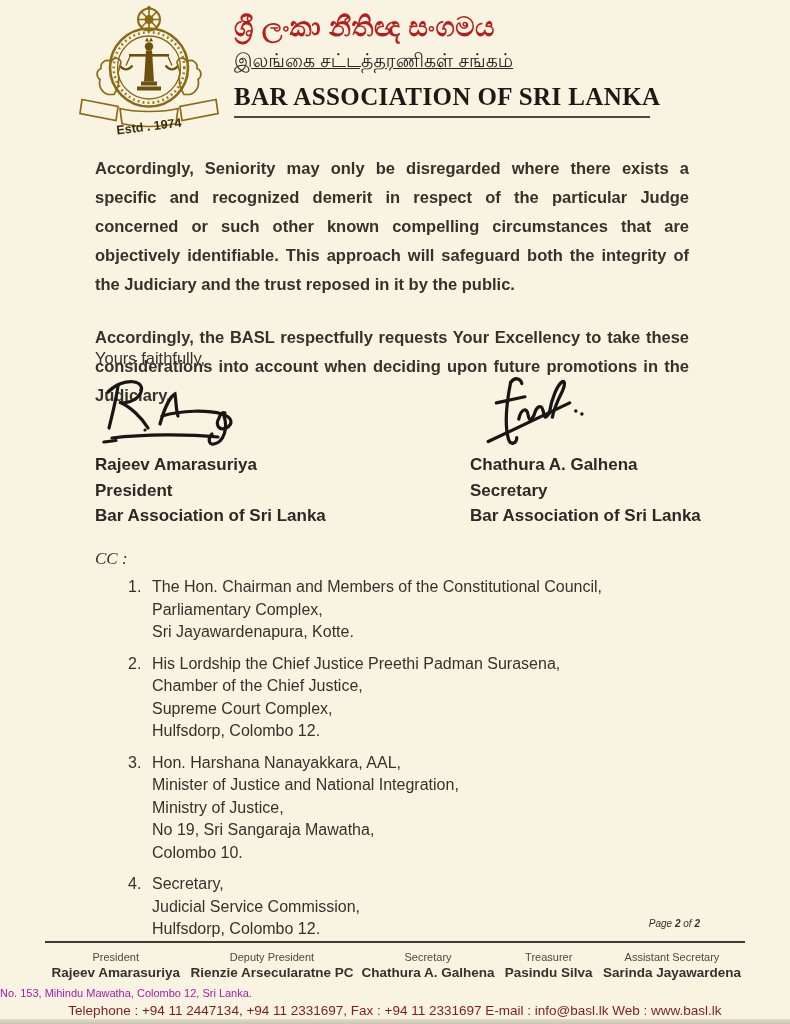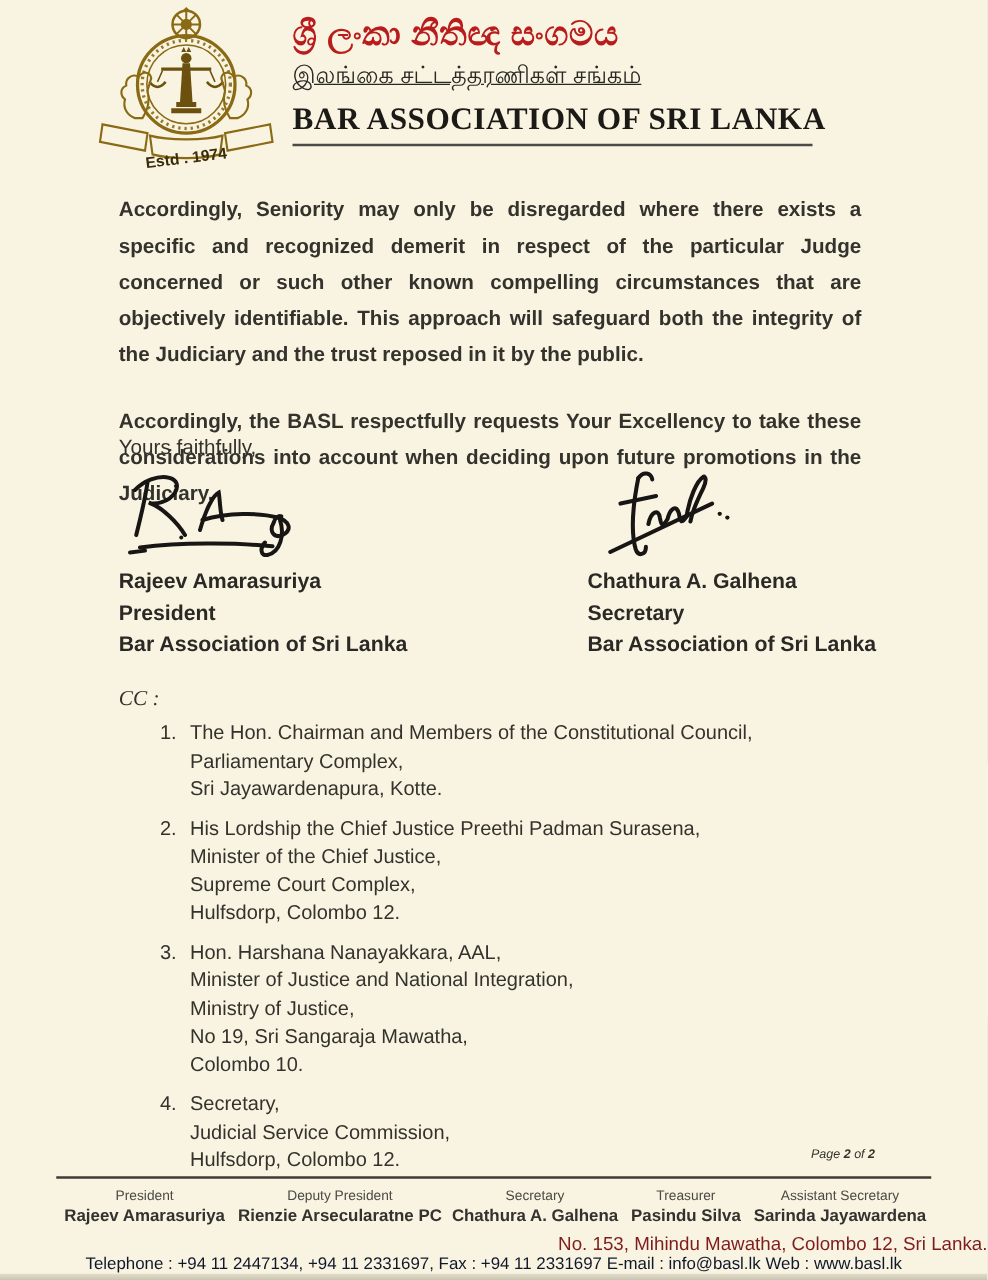--- a/index.html
+++ b/index.html
@@ -46,22 +46,22 @@
   
   .pagenum { position:absolute; right:90px; top:918px; font-size:10px; color:#34322d;font-style:italic; }
   .pagenum b { font-weight:bold; }
   
   .footer-rule { position:absolute; left:45px; top:941px; width:700px; border-top:2px solid #3c3b38; }
   .officials { position:absolute; left:45px; top:951px; width:700px; display:flex; text-align:center; }
   .official { padding:0 4px; }
   .official .o-title { font-size:11px; color:#4a4945; }
   .official .o-name  { font-size:13.5px; font-weight:bold; color:#33322e; margin-top:2px; white-space:nowrap; }
   .o-1 { flex:1.30; } .o-2 { flex:1.50; } .o-3 { flex:1.25; } .o-4 { flex:0.90; } .o-5 { flex:1.25; }
-  .addr-line { position:absolute; left:0; top:987px; width:100%; text-align:right; font-size:15px; color:#7f1d1d; }
-  .tel-line  { position:absolute; left:0; top:1003px; width:100%; text-align:center; font-size:13.5px; color:#0f172a; }
+  .addr-line { position:absolute; left:0; top:987px; width:100%; text-align:left; font-size:11px; color:#a21caf; }
+  .tel-line  { position:absolute; left:0; top:1003px; width:100%; text-align:center; font-size:13.5px; color:#7f1d1d; }
   .bottom-strip { position:absolute; left:0; bottom:0; width:100%; height:5px;
                   background:linear-gradient(#e3decb,#c9c4b0); }
 </style>
 </head>
 <body>
 
 <div class="page">
 
   <div class="logo">
     <svg width="150" height="136" viewBox="0 0 150 135" fill="none" stroke="#8a6a14" stroke-width="2">
@@ -156,21 +156,21 @@
         <div>The Hon. Chairman and Members of the Constitutional Council,</div>
         <div>Parliamentary Complex,</div>
         <div>Sri Jayawardenapura, Kotte.</div>
       </div>
     </div>
 
     <div class="cc-item">
       <div class="cc-num">2.</div>
       <div class="cc-lines">
         <div>His Lordship the Chief Justice Preethi Padman Surasena,</div>
-        <div>Minister of the Chief Justice,</div>
+        <div>Chamber of the Chief Justice,</div>
         <div>Supreme Court Complex,</div>
         <div>Hulfsdorp, Colombo 12.</div>
       </div>
     </div>
 
     <div class="cc-item">
       <div class="cc-num">3.</div>
       <div class="cc-lines">
         <div>Hon. Harshana Nanayakkara, AAL,</div>
         <div>Minister of Justice and National Integration,</div>

